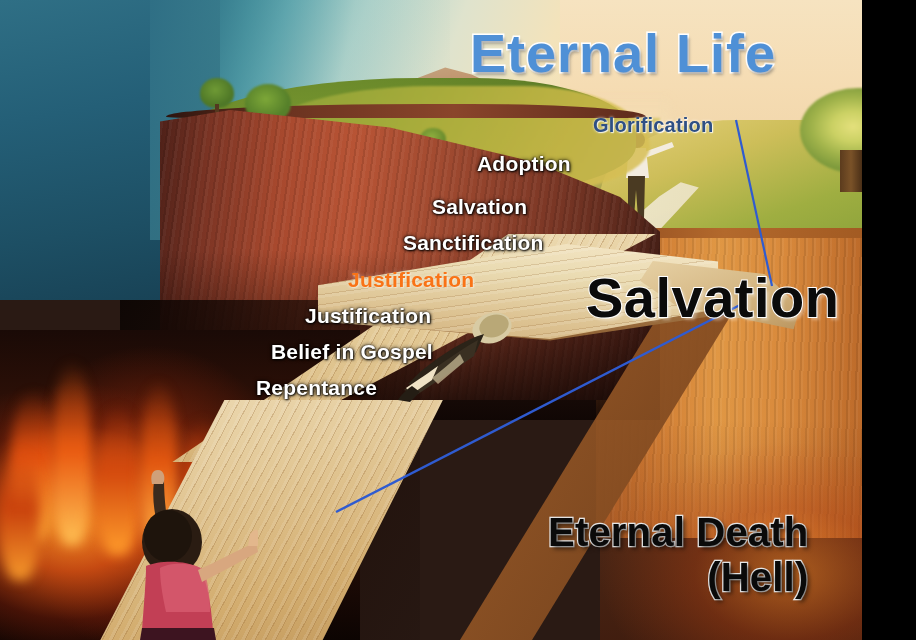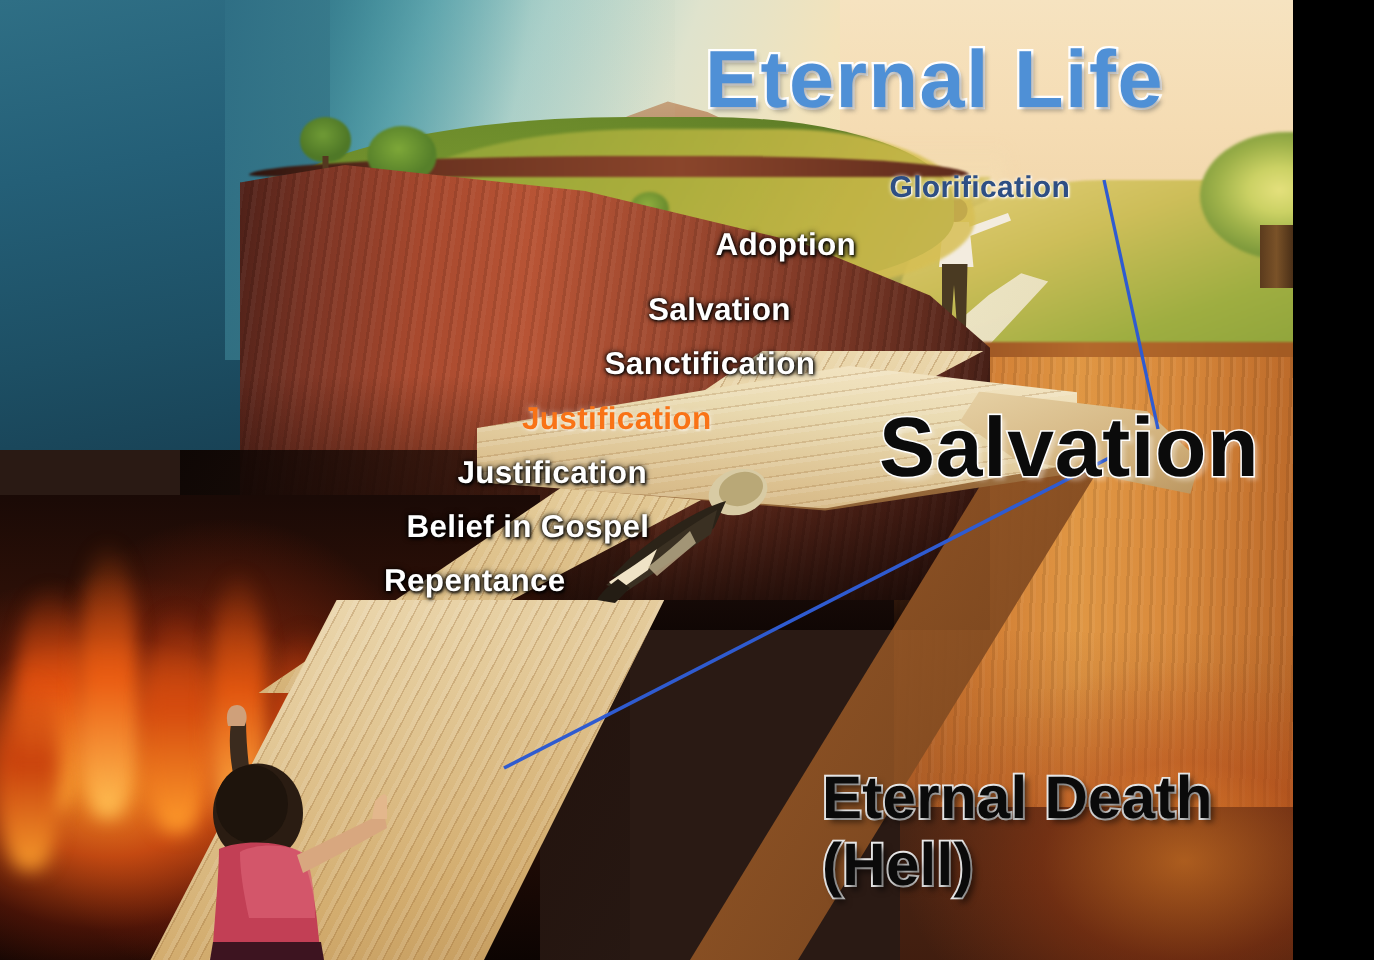--- a/index.html
+++ b/index.html
@@ -229,21 +229,21 @@
   #t-salvation{
     left:586px;top:265px;font-size:56px;color:#0b0b0b;font-weight:bold;
     -webkit-text-stroke:2px #ffffff;paint-order:stroke fill;
     text-shadow:3px 3px 3px rgba(255,255,255,.35);
     letter-spacing:.5px;
   }
   #t-eternal-death{
     left:548px;top:510px;font-size:40px;color:#0a0a0a;font-weight:bold;
     -webkit-text-stroke:2.5px #e9e9e9;paint-order:stroke fill;
     text-shadow:3px 3px 4px rgba(0,0,0,.55);
-    text-align:left;line-height:1.12;white-space:pre-line;
+    text-align:right;line-height:1.12;white-space:pre-line;
   }
 
   #t-adoption     {left:477px;top:152px;font-size:21px;}
   #t-redemption   {left:432px;top:195px;font-size:21px;}
   #t-sanctification{left:403px;top:231px;font-size:21px;}
   #t-justification{left:348px;top:268px;font-size:21px;}
   #t-regeneration {left:305px;top:304px;font-size:21px;}
   #t-belief       {left:271px;top:340px;font-size:21px;}
   #t-repentance   {left:256px;top:376px;font-size:21px;}
 

